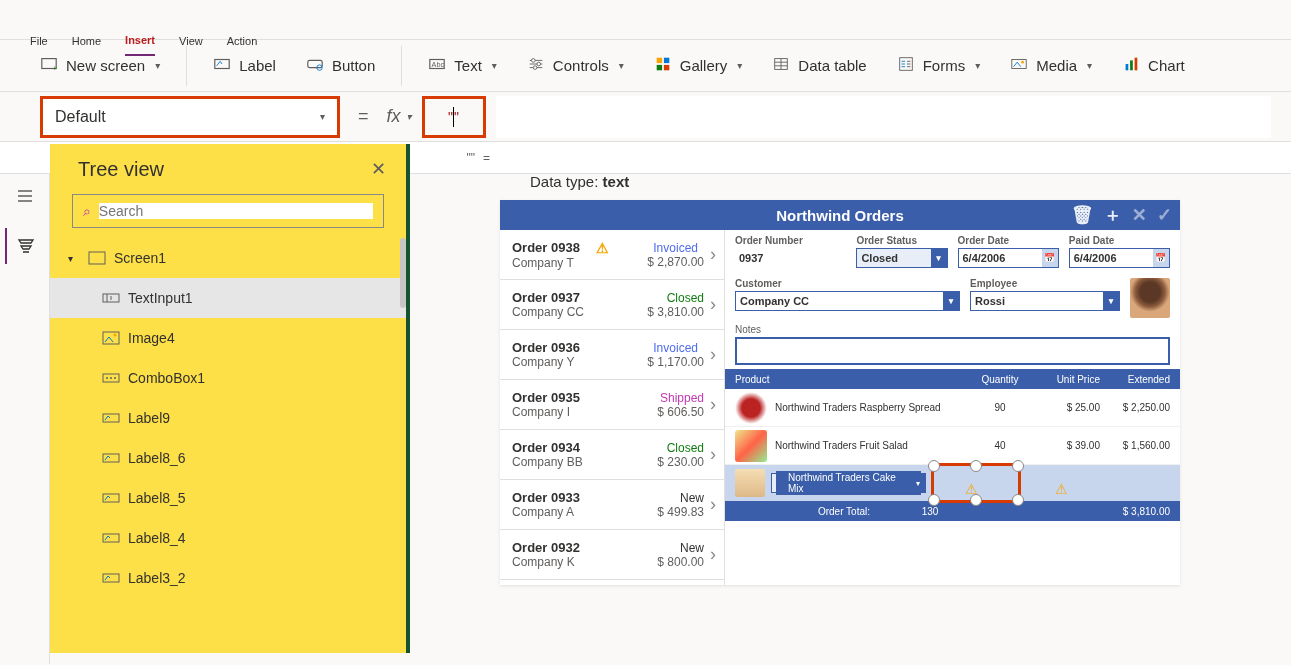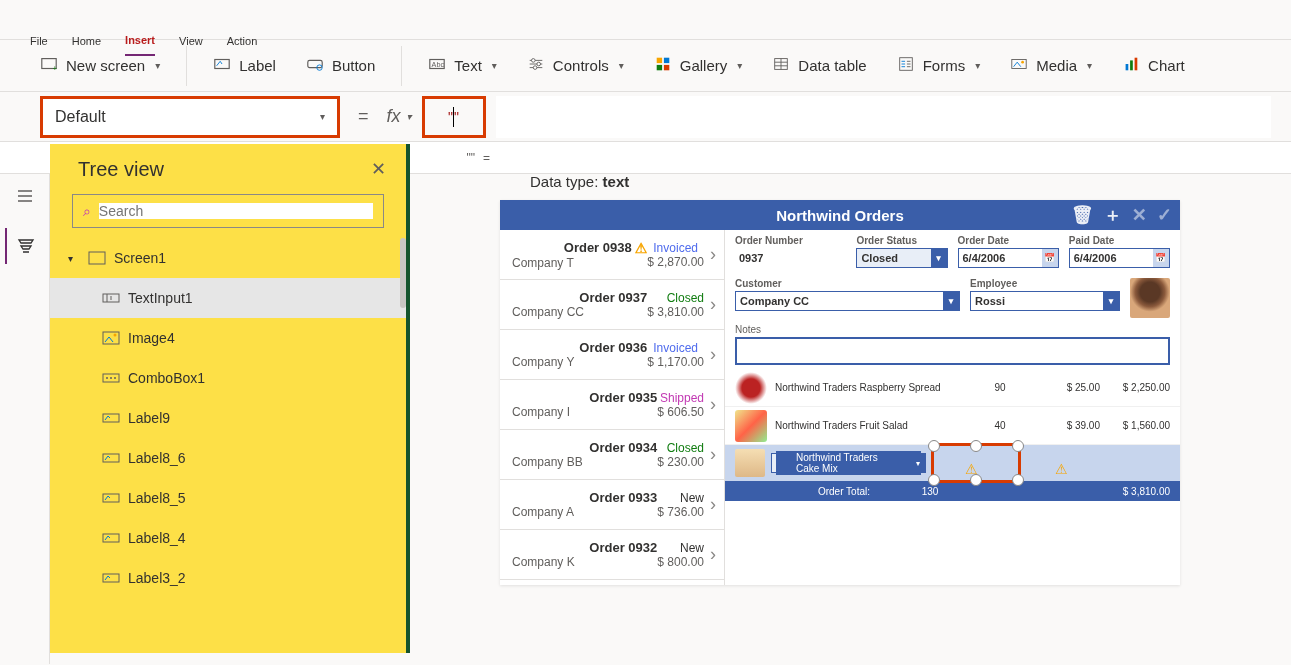--- a/index.html
+++ b/index.html
@@ -57,21 +57,21 @@
 
 
 .app-title { height: 30px; background: #3a5ea9; color: #fff; display: flex; align-items: center; justify-content: center; font-weight: 600; font-size: 15px; position: relative; }
 .app-title-actions { position: absolute; right: 8px; display: flex; gap: 10px; align-items: center; }
 .app-title-actions span { cursor: pointer; font-size: 18px; opacity: 0.9; }
 
 
 .orders-list { position: absolute; left: 0; top: 30px; width: 225px; height: 355px; overflow: hidden; border-right: 1px solid #e1dfdd; }
 .order-item { height: 50px; border-bottom: 1px solid #e1dfdd; display: flex; align-items: center; padding: 0 8px 0 12px; cursor: pointer; }
 .order-item-left { flex: 1; }
-.order-num { font-size: 13px; font-weight: 600; display: flex; align-items: center; gap: 3px; justify-content: flex-end; }
+.order-num { font-size: 13px; font-weight: 600; display: flex; align-items: center; gap: 16px; }
 .order-company { font-size: 12px; color: #605e5c; }
 .order-item-right { text-align: right; }
 .order-status { font-size: 12px; }
 .order-amount { font-size: 12px; color: #605e5c; }
 .status-invoiced { color: #4f6bed; text-align: center; }
 .status-closed { color: #107c10; }
 .status-shipped { color: #c239b3; }
 .status-new { color: #323130; }
 .order-chevron { font-size: 18px; color: #8a8886; margin-left: 6px; }
 .warn { color: #f7a500; font-size: 14px; }
@@ -439,21 +439,21 @@
         </div>
         <div class="order-item">
           <div class="order-item-left">
             <div class="order-num">
               <span>Order 0933</span>
             </div>
             <div class="order-company">Company A</div>
           </div>
           <div class="order-item-right">
             <div class="order-status status-new">New</div>
-            <div class="order-amount">$ 736.00</div>
+            <div class="order-amount">$ 499.83</div>
           </div>
           <div class="order-chevron">›</div>
         </div>
         <div class="order-item">
           <div class="order-item-left">
             <div class="order-num">
               <span>Order 0932</span>
             </div>
             <div class="order-company">Company K</div>
           </div>
@@ -505,40 +505,46 @@
           <div class="fld-select" style="background:#fff">
               <span>Rossi</span>
               <span class="dd">▾</span>
             </div>
         </div>
         <div class="avatar"></div>
       </div>
       <div style="padding:0 10px"><label style="font-size:10px;color:#605e5c">Notes</label></div>
       <div class="notes"></div>
 
+      <div class="line-header">
+        <span>Product</span>
+        <span>Quantity</span>
+        <span>Unit Price</span>
+        <span>Extended</span>
+      </div>
       <div id="line-items">
           <div class="line-item">
             <div class="line-img img-raspberry"></div>
             <span class="pname">Northwind Traders Raspberry Spread</span>
             <span class="qty">90</span>
             <span class="uprice">$ 25.00</span>
             <span class="ext">$ 2,250.00</span>
           </div>
           <div class="line-item">
             <div class="line-img img-fruit"></div>
             <span class="pname">Northwind Traders Fruit Salad</span>
             <span class="qty">40</span>
             <span class="uprice">$ 39.00</span>
             <span class="ext">$ 1,560.00</span>
           </div>
         </div>
       <div class="new-line">
         <div class="new-line-img"></div>
         <div class="new-line-select">
-          <span style="background:#3a5ea9;color:#fff;padding:1px 20px">Northwind Traders Cake Mix</span>
+          <span style="background:#3a5ea9;color:#fff;padding:1px 12px">Northwind Traders Cake Mix</span>
           <span class="dd">▾</span>
         </div>
         <div class="sel-handles">
           <div class="handle" style="left:-6px;top:-6px"></div>
           <div class="handle" style="right:-6px;top:-6px"></div>
           <div class="handle" style="left:-6px;bottom:-6px"></div>
           <div class="handle" style="right:-6px;bottom:-6px"></div>
           <div class="handle" style="left:50%;top:-6px;margin-left:-6px"></div>
           <div class="handle" style="left:50%;bottom:-6px;margin-left:-6px"></div>
         </div>

